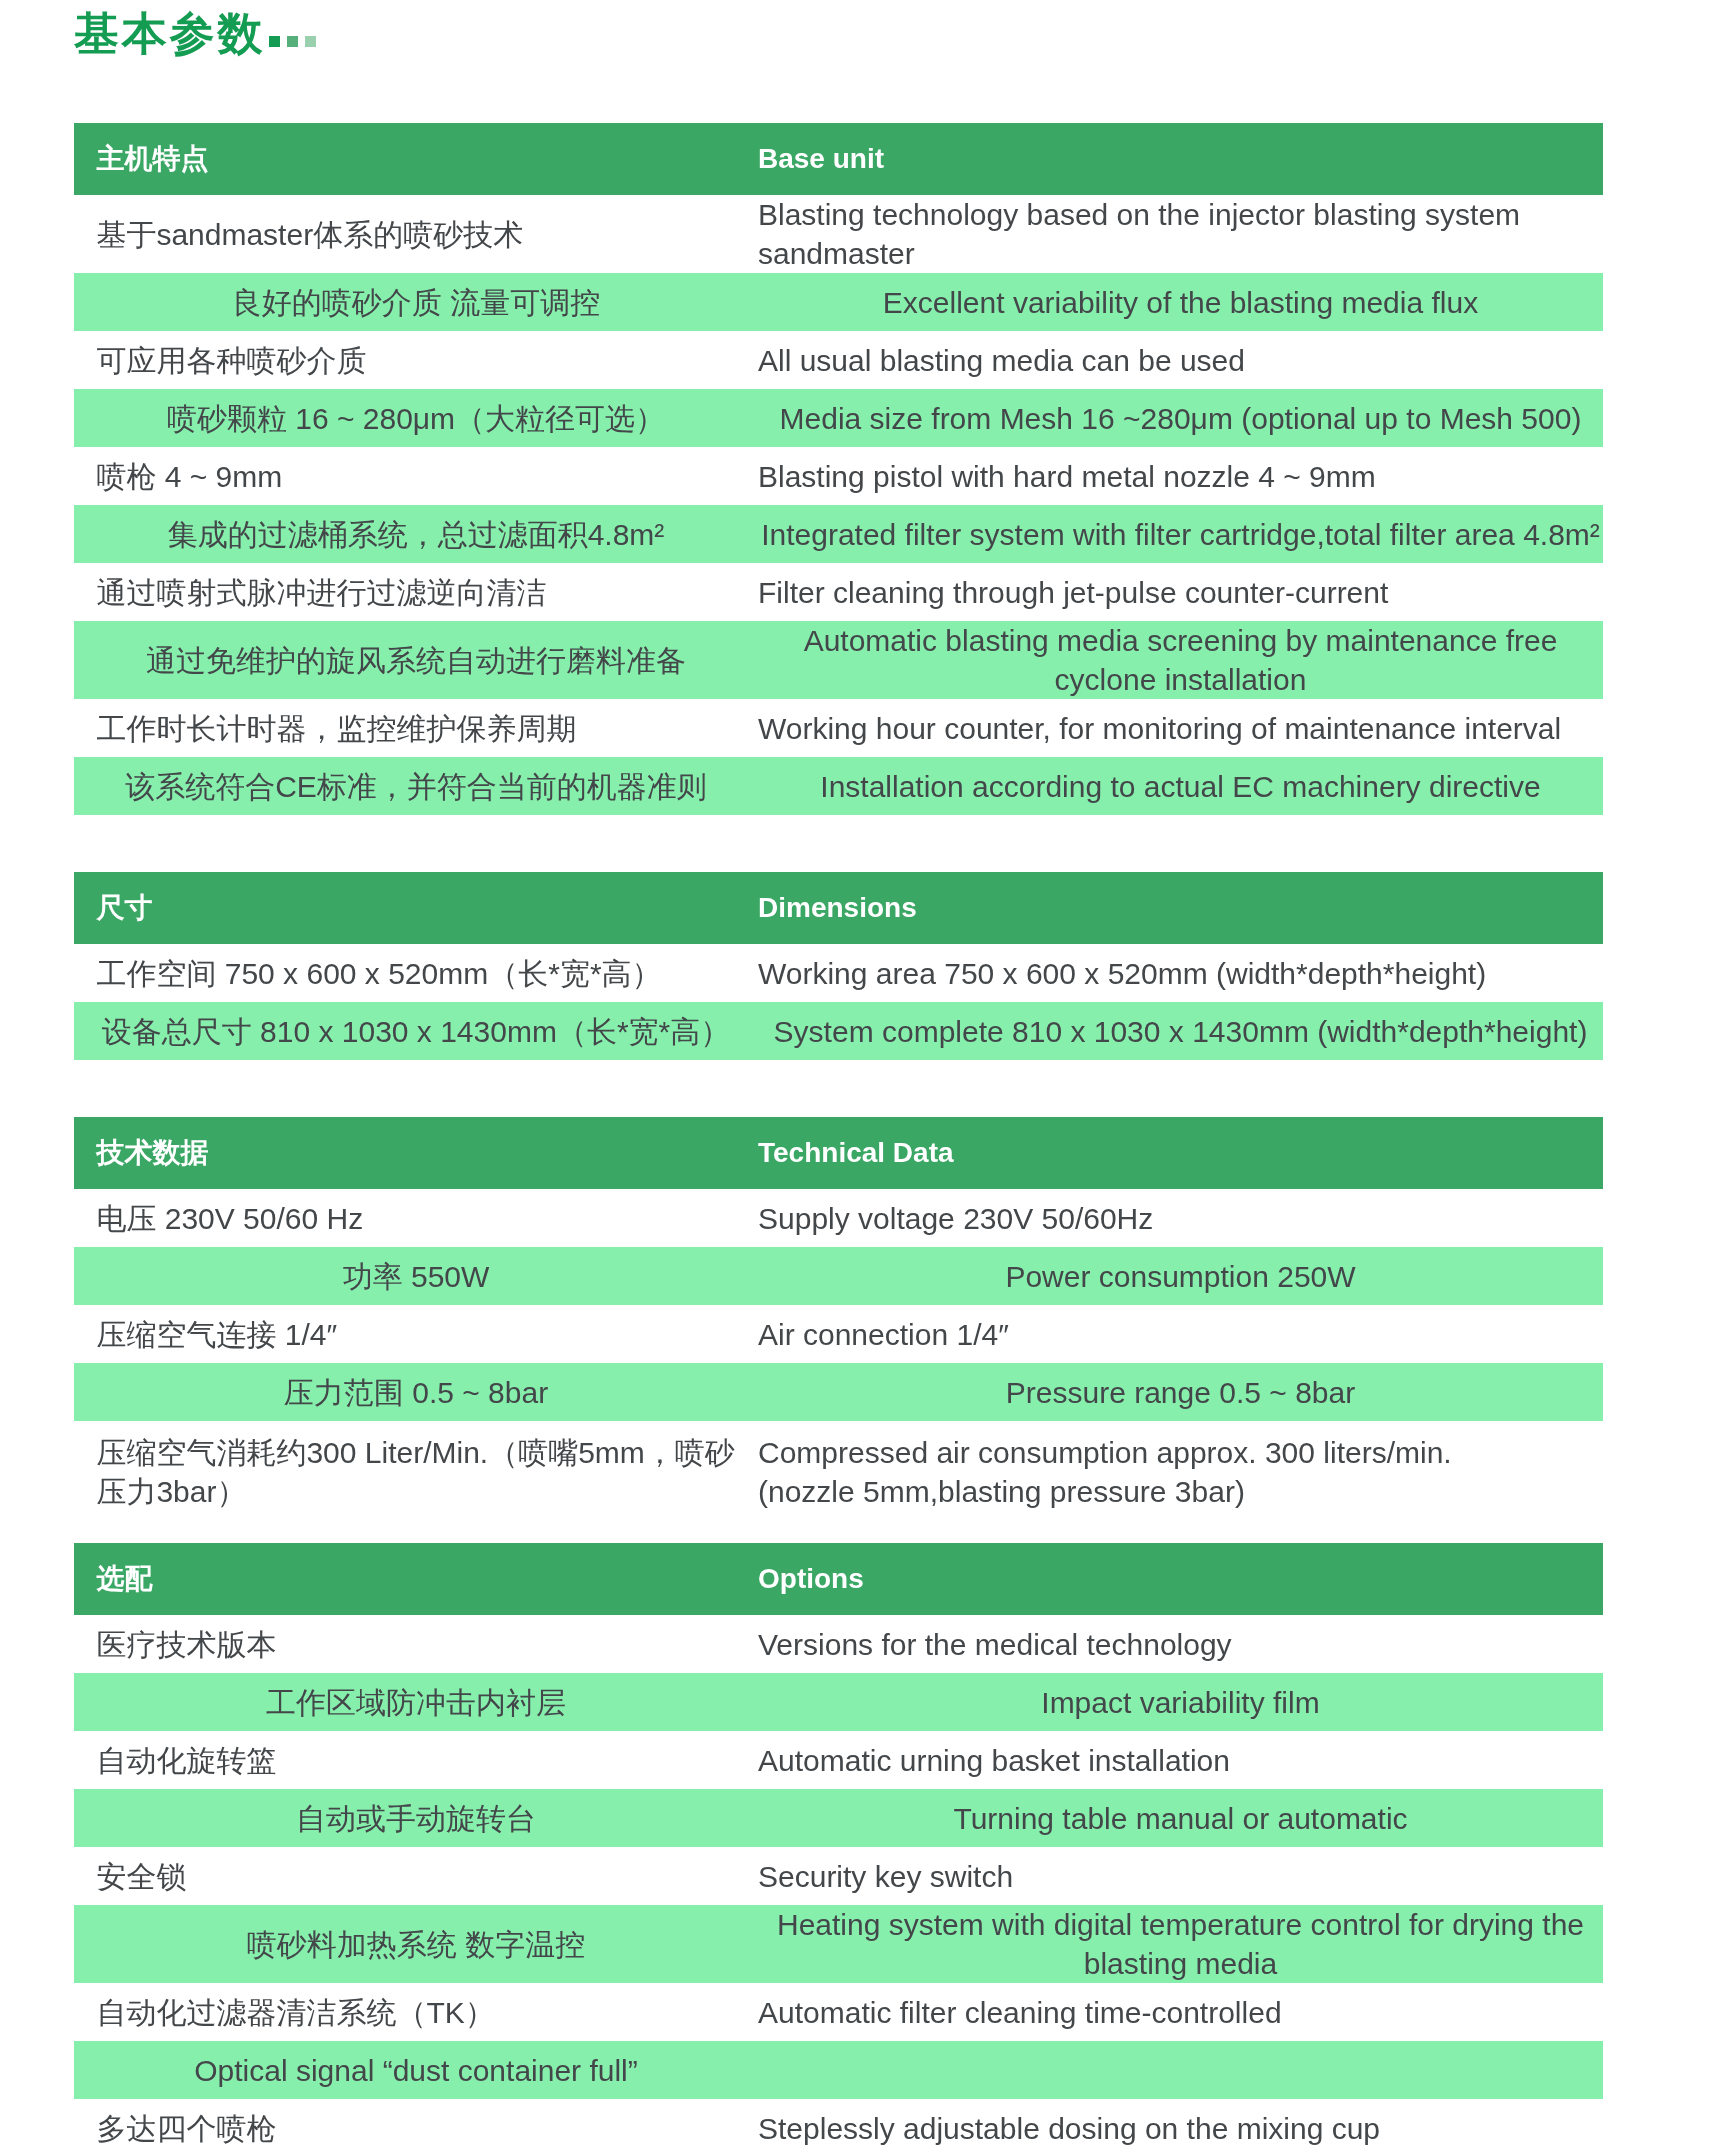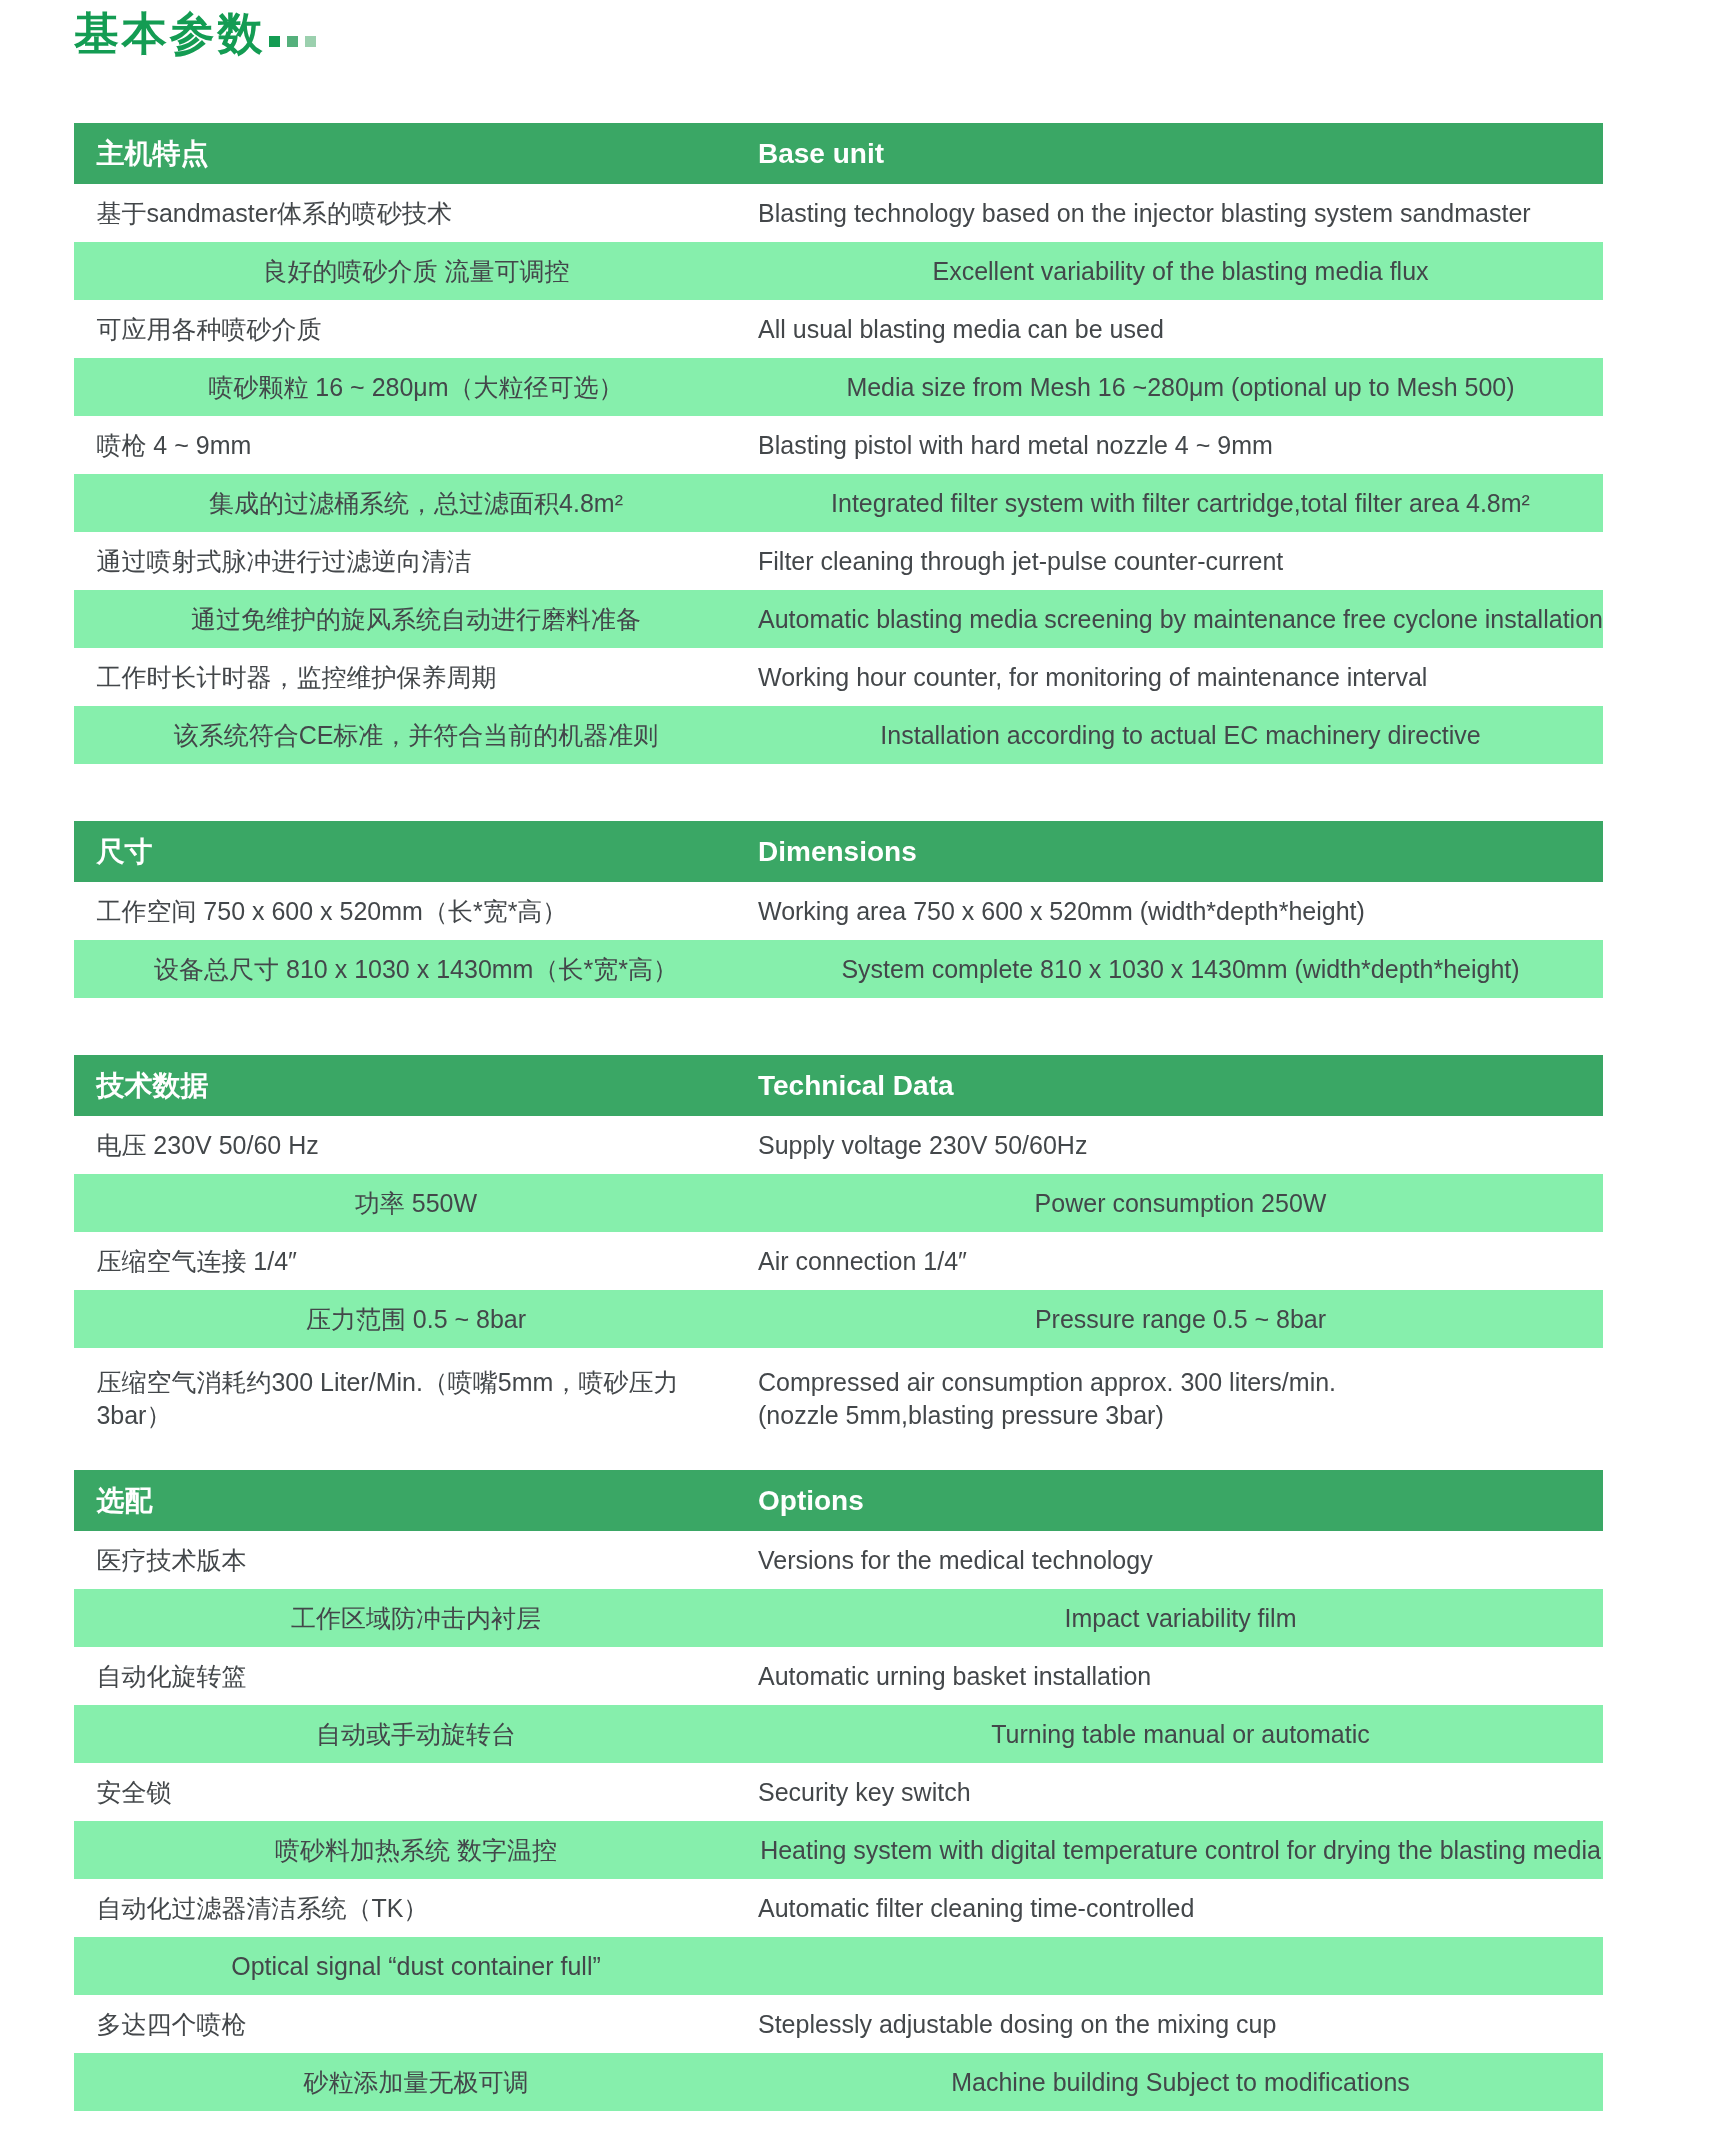--- a/index.html
+++ b/index.html
@@ -23,29 +23,29 @@
   .square { width: 11.2px; height: 11.2px; display: inline-block; }
 
   .tables { position: absolute; left: 74px; top: 123px; width: 1529px; }
 
   .spec-table { margin: 0 0 57px 0; }
   .spec-table.tight { margin-bottom: 21.4px; }
   .spec-table.last { margin-bottom: 0; }
 
   .table-header {
     display: grid; grid-template-columns: 684px 1fr;
-    background: #3aa765; height: 61px; align-items: center;
+    background: #3aa765; height: 72px; align-items: center;
     color: #ffffff; font-size: 28px; font-weight: 700;
   }
   .table-header .cell-zh { padding-left: 22.4px; }
 
   .row {
     display: grid; grid-template-columns: 684px 1fr;
     min-height: 58px; align-items: center;
-    font-size: 25px; line-height: 1.3;
+    font-size: 30px; line-height: 1.3;
     background: #ffffff;
   }
   .row.shaded { background: #86efac; text-align: center; }
   .row.tall { min-height: 101px; }
 
   .cell-zh { padding-left: 22.4px; padding-right: 22.4px; }
   .cell-en { padding-right: 0; white-space: pre-line; }
 </style>
 </head>
 <body>

